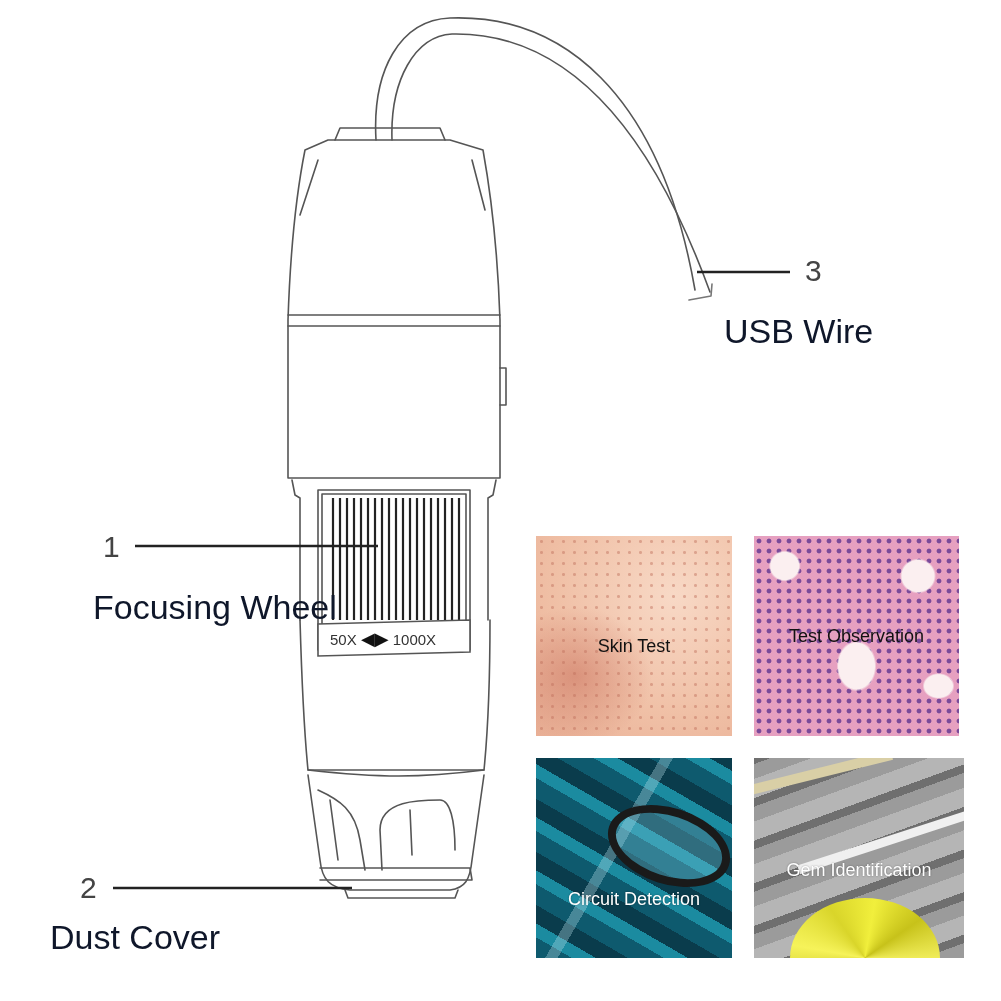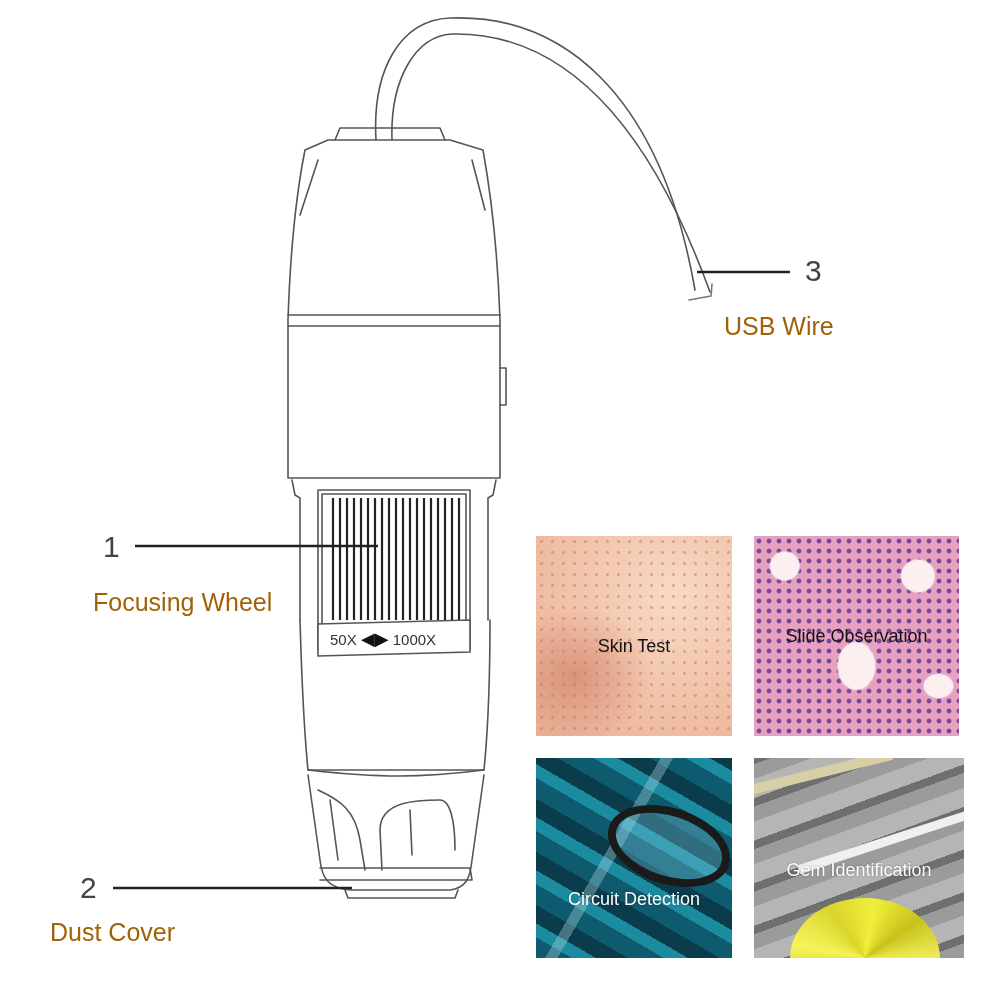--- a/index.html
+++ b/index.html
@@ -1,19 +1,19 @@
 <!DOCTYPE html>
 <html><head>
 <meta charset="utf-8">
 <style>
   html, body { margin:0; padding:0; background:#ffffff; }
   body { width:1001px; height:1001px; position:relative; overflow:hidden; font-family:"Liberation Sans", sans-serif; }
   .abs { position:absolute; }
   .num { font-family:"Liberation Sans", sans-serif; font-size:30px; color:#444; line-height:1; }
-  .lbl { font-family:"Liberation Sans", sans-serif; font-size:25px; color:#a16207; line-height:1; white-space:nowrap; }
+  .lbl { font-family:"Liberation Sans", sans-serif; font-size:34px; color:#0f172a; line-height:1; white-space:nowrap; }
   .tile { position:absolute; width:196px; height:200px; overflow:hidden; }
   .tile .cap { position:absolute; left:0; right:0; top:92px; text-align:center; font-size:18px; white-space:nowrap; font-family:"Liberation Sans", sans-serif; }
   .cap.dark { color:#111; }
   .cap.light { color:#fff; text-shadow:0 0 2px rgba(0,0,0,0.4); }
   .skin { background:
       radial-gradient(ellipse at 20% 70%, rgba(200,110,90,0.55) 0%, rgba(230,160,130,0) 35%),
       radial-gradient(circle at 70% 30%, #f8d9c6 0%, #f0c0a6 60%, #e9b096 100%);
       background-color:#f0c2a8; }
   .skin::after { content:""; position:absolute; inset:0;
       background-image: radial-gradient(circle, rgba(190,110,90,0.45) 1.2px, transparent 1.8px);
@@ -121,21 +121,21 @@
 <div class="abs num" style="left:80px;top:873px;">2</div>
 <div class="abs lbl" style="left:50px;top:920px;text-align:center;">Dust Cover</div>
 
 <div class="abs num" style="left:805px;top:256px;">3</div>
 <div class="abs lbl" style="left:724px;top:314px;">USB Wire</div>
 
 <div class="tile skin" style="left:536px;top:536px;">
   <div class="cap dark" style="top:100px;z-index:2;">Skin Test</div>
 </div>
 <div class="tile slide" style="left:754px;top:536px;width:205px;">
-  <div class="cap dark" style="top:90px;">Slide Observation</div>
+  <div class="cap dark" style="top:90px;">Test Observation</div>
 </div>
 <div class="tile circuit" style="left:536px;top:758px;">
   <div class="lens"></div>
   <div class="cap light" style="top:112px;margin-top:19px;">Circuit Detection</div>
 </div>
 <div class="tile gem" style="left:754px;top:758px;width:185px;padding-left:25px;">
   <div class="tw1"></div>
   <div class="tw2"></div>
   <div class="stone"></div>
   <div class="cap light" style="top:102px;">Gem Identification</div>

